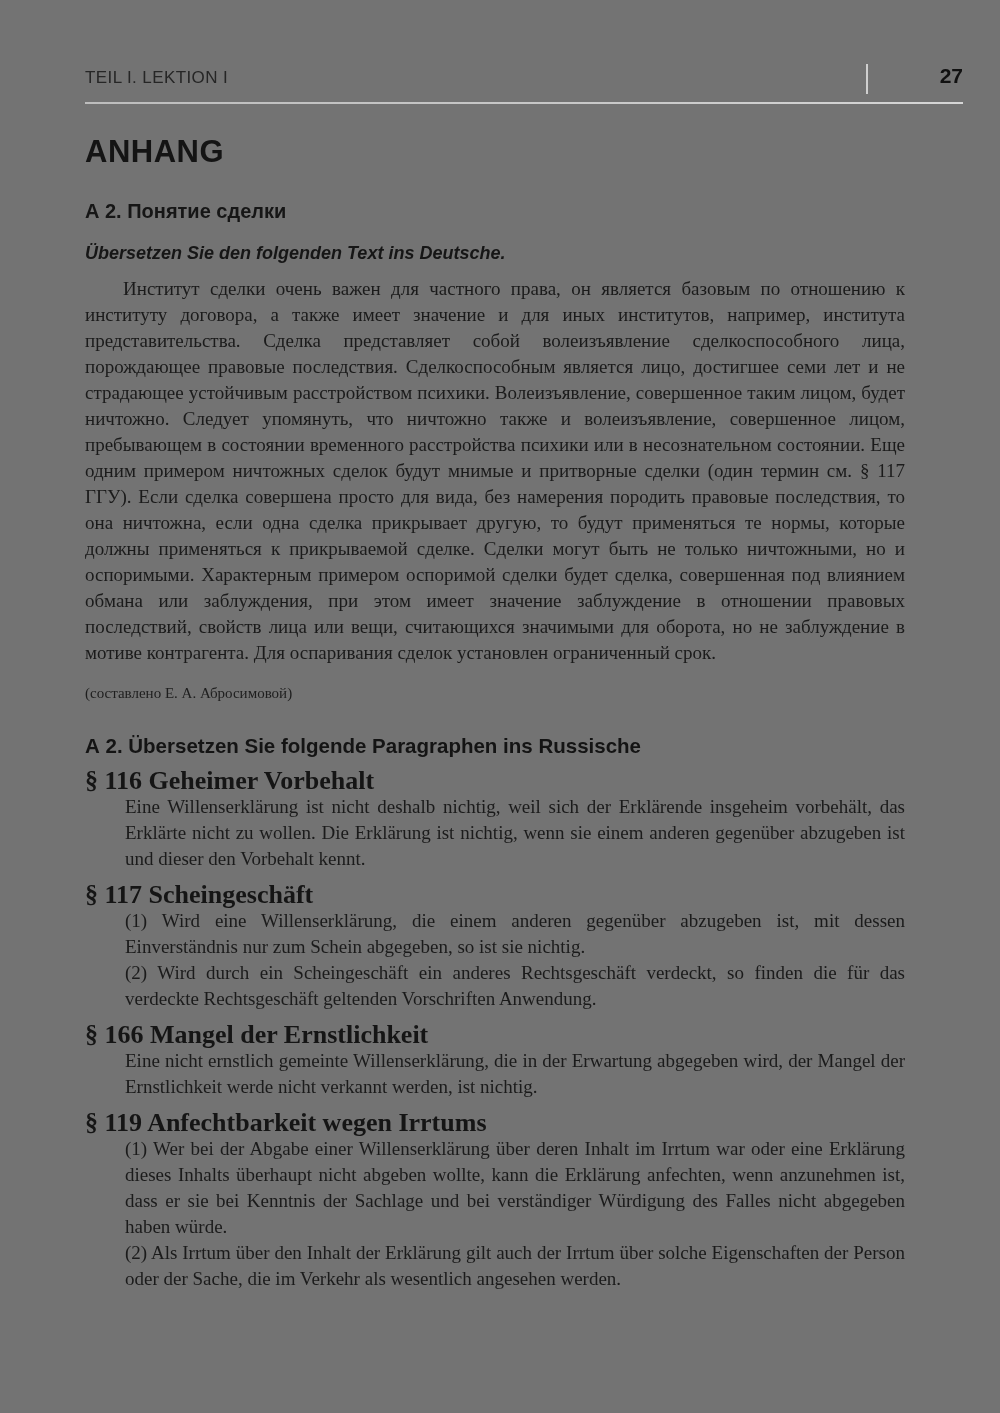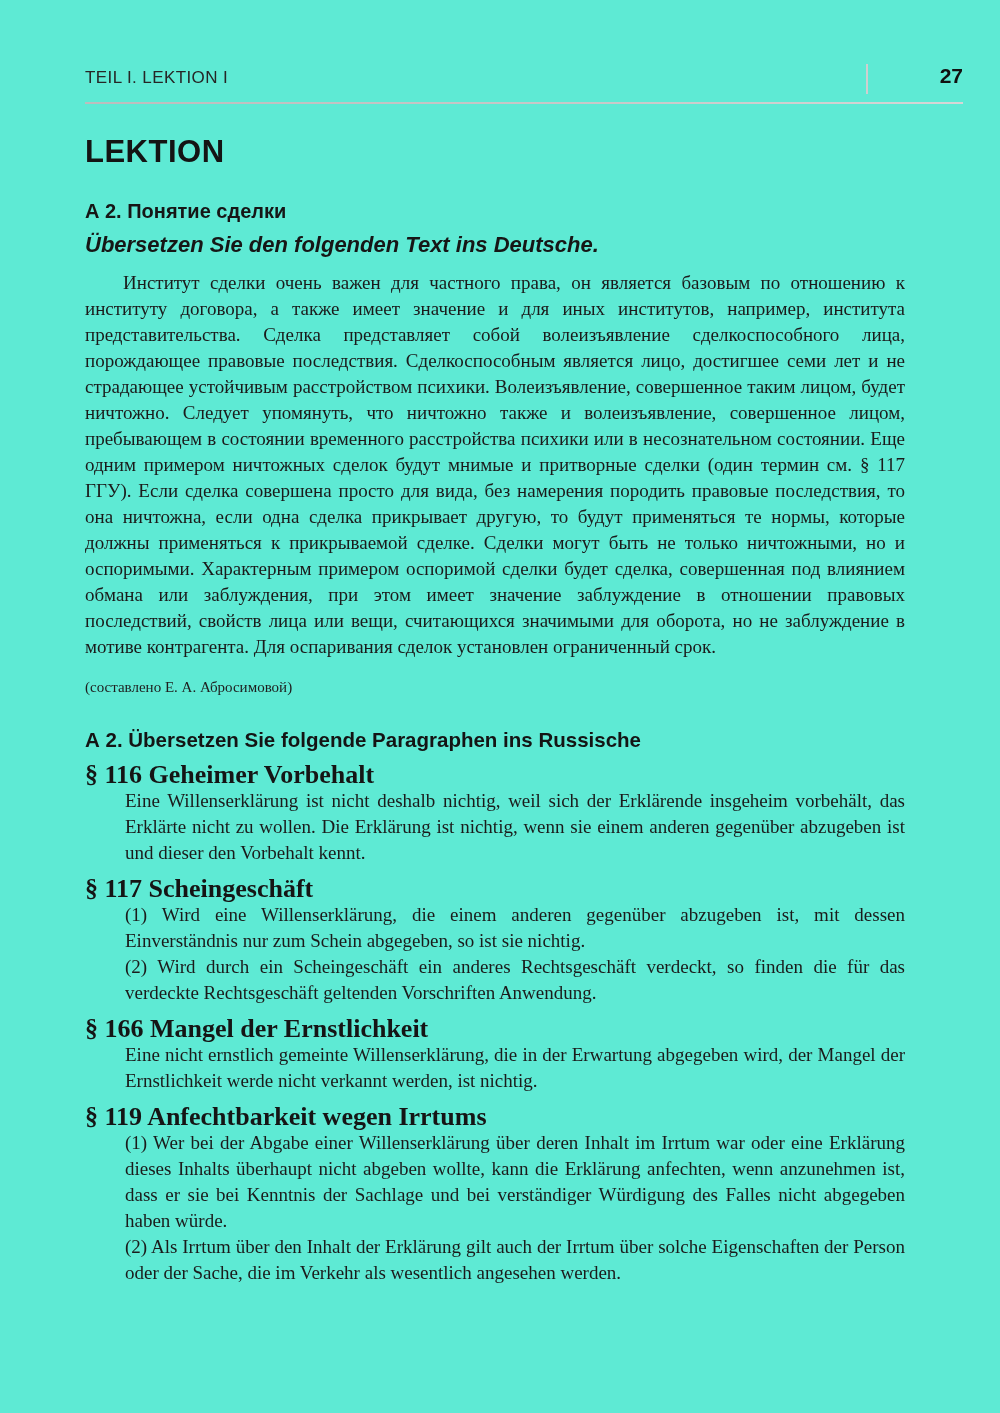--- a/index.html
+++ b/index.html
@@ -6,21 +6,21 @@
   html, body {
     margin: 0;
     padding: 0;
     background: #ffffff;
   }
   .page {
     position: relative;
     width: 1000px;
     height: 1413px;
     margin: 0 auto;
-    background: #5eead4;
+    background: #737373;
     box-sizing: border-box;
     padding: 64px 37px 40px 85px;
     color: #1a1a1a;
     font-family: "Liberation Serif", serif;
     overflow: hidden;
   }
   
   .running-head {
     display: flex;
     align-items: flex-start;
@@ -67,25 +67,25 @@
     color: #141414;
   }
   .a1-heading {
     margin-top: 30px;
     font-family: "Liberation Sans", sans-serif;
     font-weight: 700;
     font-size: 20px;
     color: #161616;
   }
   .instruction {
-    margin-top: 9px;
+    margin-top: 20px;
     font-family: "Liberation Sans", sans-serif;
     font-weight: 700;
     font-style: italic;
-    font-size: 22px;
+    font-size: 18px;
     color: #161616;
   }
   .ru-paragraph {
     margin-top: 12px;
     font-size: 19px;
     line-height: 26px;
     text-align: justify;
     text-indent: 38px;
     color: #1b1b1b;
   }
@@ -132,21 +132,21 @@
     <span class="running-title">TEIL I. LEKTION I</span>
     <span class="page-num-wrap">
       <span class="page-num-divider"></span>
       <span class="page-number">27</span>
     </span>
   </div>
   <div class="head-rule"></div>
 
   <div class="content">
 
-    <h1 class="page-title">LEKTION</h1>
+    <h1 class="page-title">ANHANG</h1>
 
     <div class="a1-heading">А 2. Понятие сделки</div>
     <div class="instruction">Übersetzen Sie den folgenden Text ins Deutsche.</div>
 
     <p class="ru-paragraph"><span>Институт сделки очень важен для частного права, он является базовым по отношению к институту договора, а также имеет значение и для иных институтов, например, института представительства. Сделка представляет собой волеизъявление сделкоспособного лица, порождающее правовые последствия. Сделкоспособным является лицо, достигшее семи лет и не страдающее устойчивым расстройством психики. Волеизъявление, совершенное таким лицом, будет ничтожно. Следует упомянуть, что ничтожно также и волеизъявление, совершенное лицом, пребывающем в состоянии временного расстройства психики или в несознательном состоянии. Еще одним примером ничтожных сделок будут </span><span class="bold-term">мнимые и притворные</span><span> сделки (один термин см. § 117 ГГУ). Если сделка совершена просто для вида, без намерения породить правовые последствия, то она ничтожна, если одна сделка прикрывает другую, то будут применяться те нормы, которые должны применяться к прикрываемой сделке. Сделки могут быть не только ничтожными, но и оспоримыми. Характерным примером оспоримой сделки будет сделка, совершенная под влиянием обмана или заблуждения, при этом имеет значение заблуждение в отношении правовых последствий, свойств лица или вещи, считающихся значимыми для оборота, но не заблуждение в мотиве контрагента. Для оспаривания сделок установлен ограниченный срок.</span></p>
 
     <div class="attribution">(составлено Е. А. Абросимовой)</div>
 
     <div class="a2-heading">А 2. Übersetzen Sie folgende Paragraphen ins Russische</div>
 

